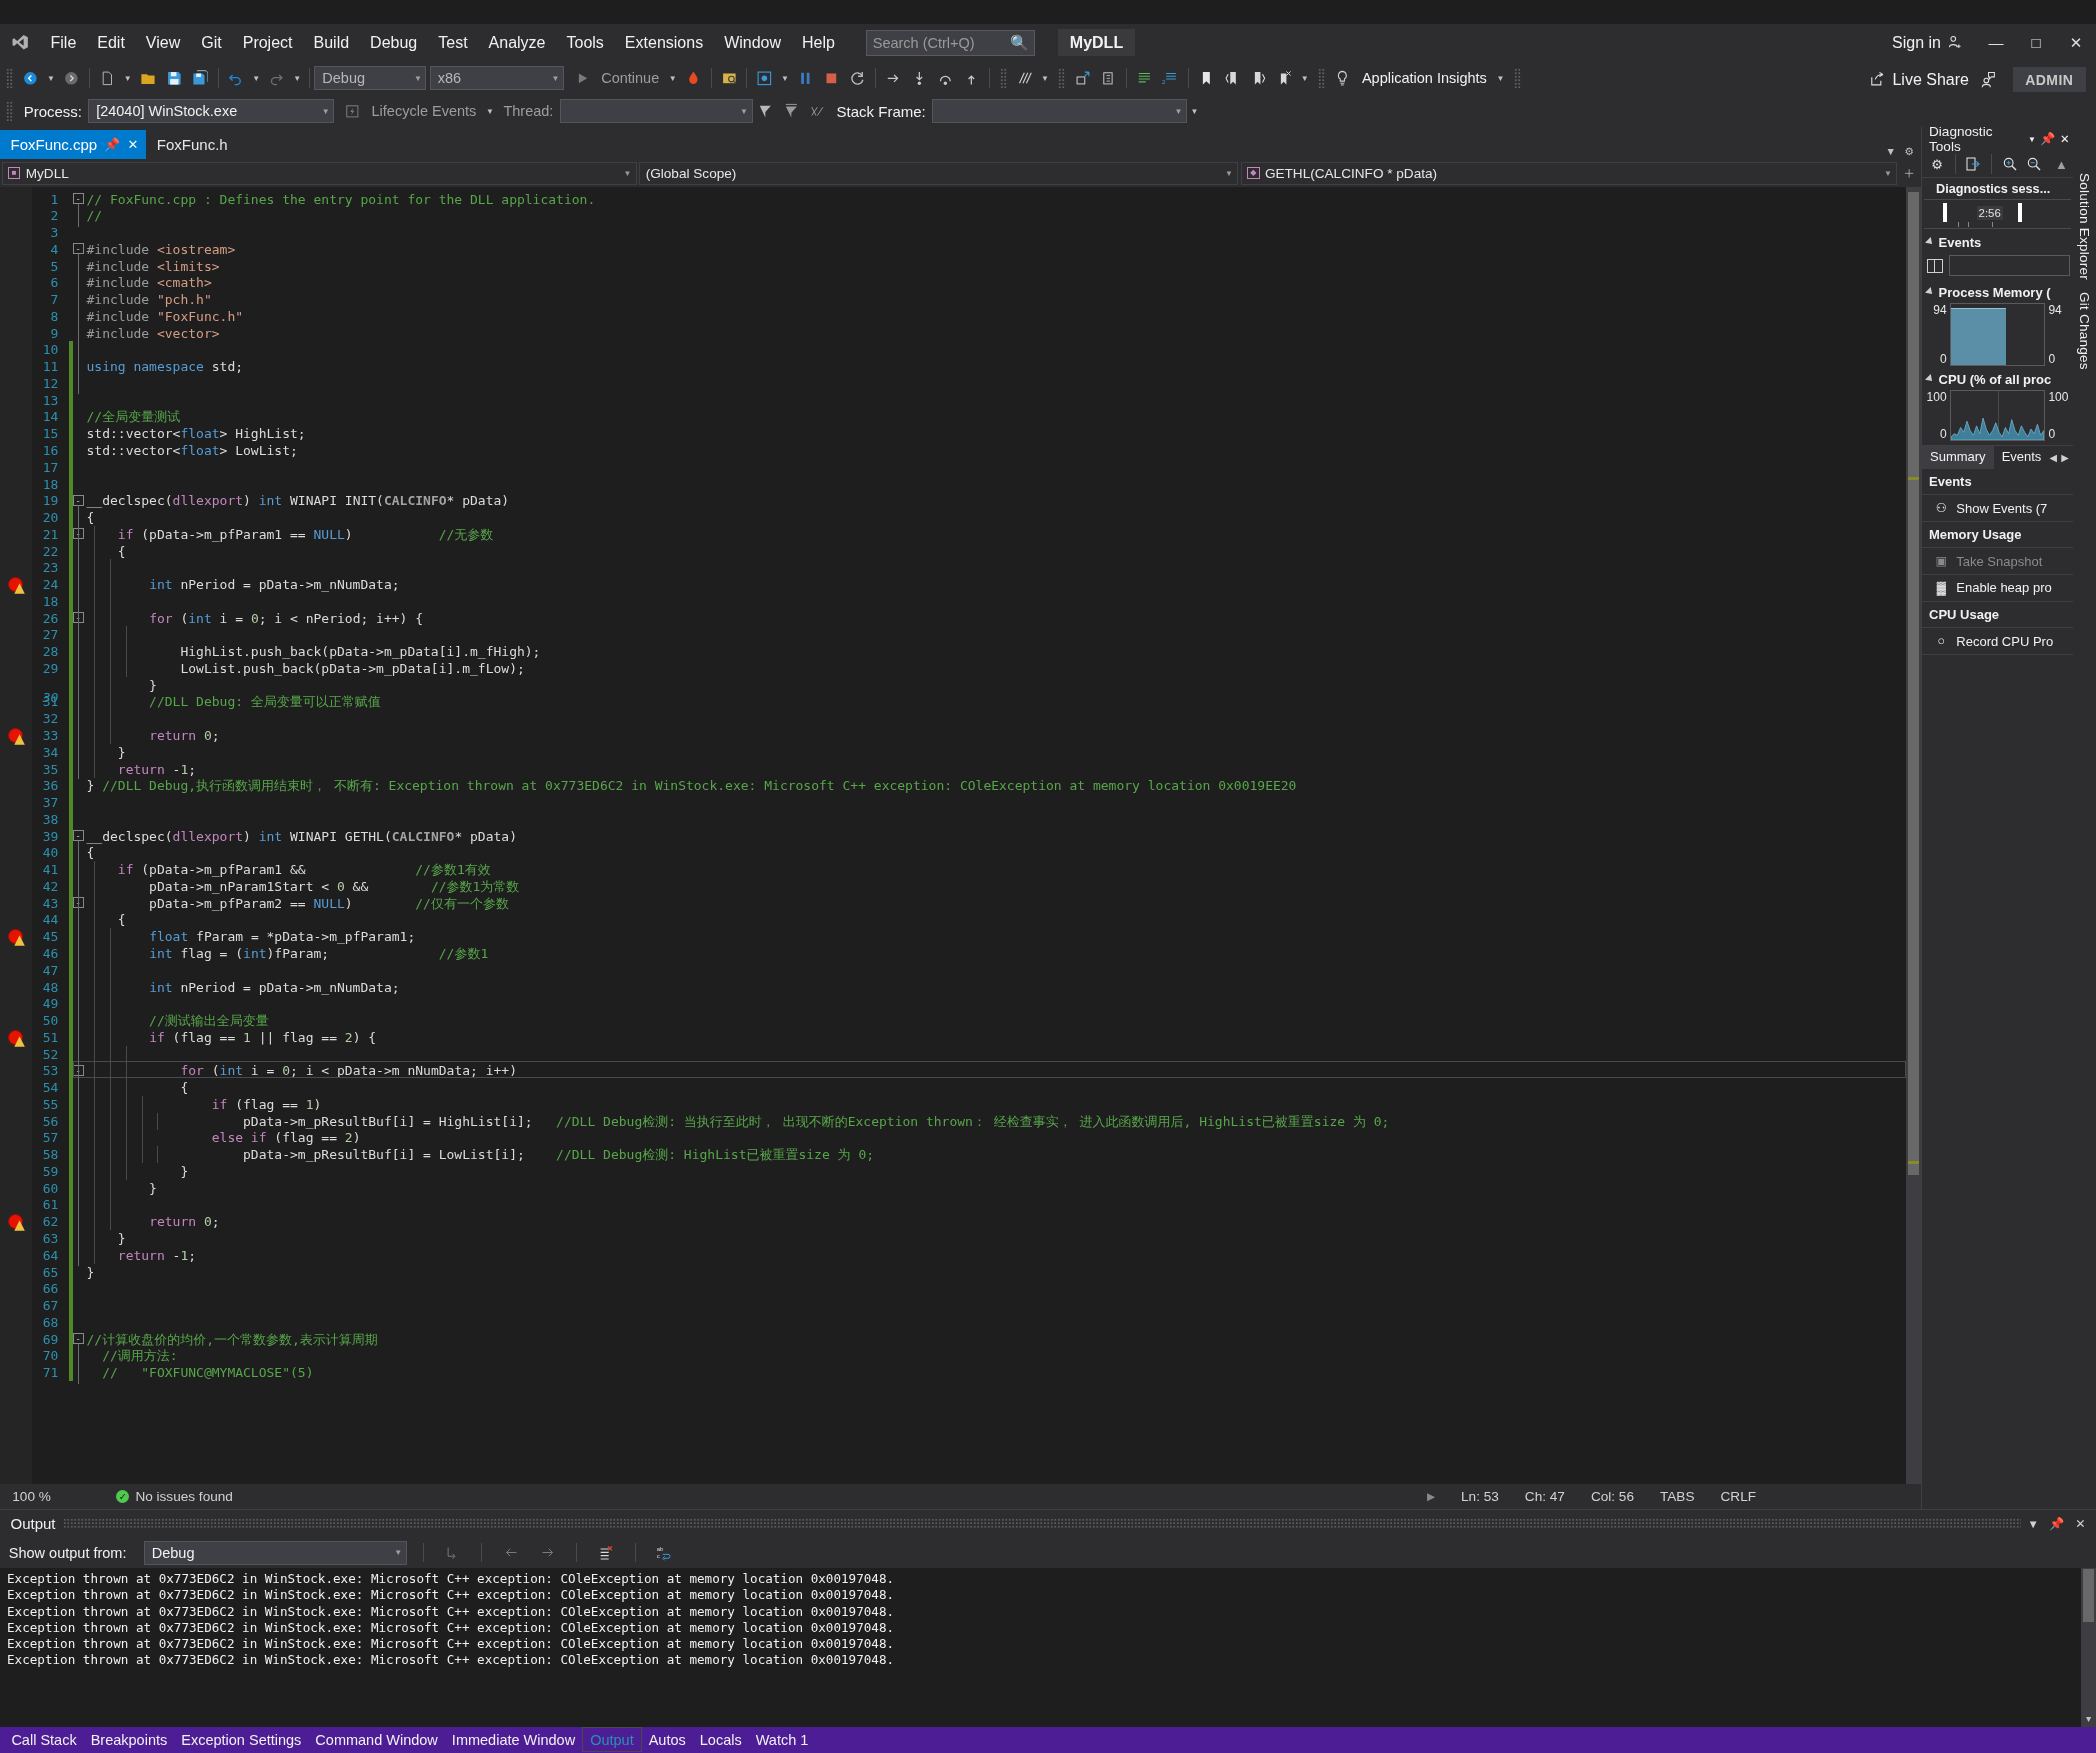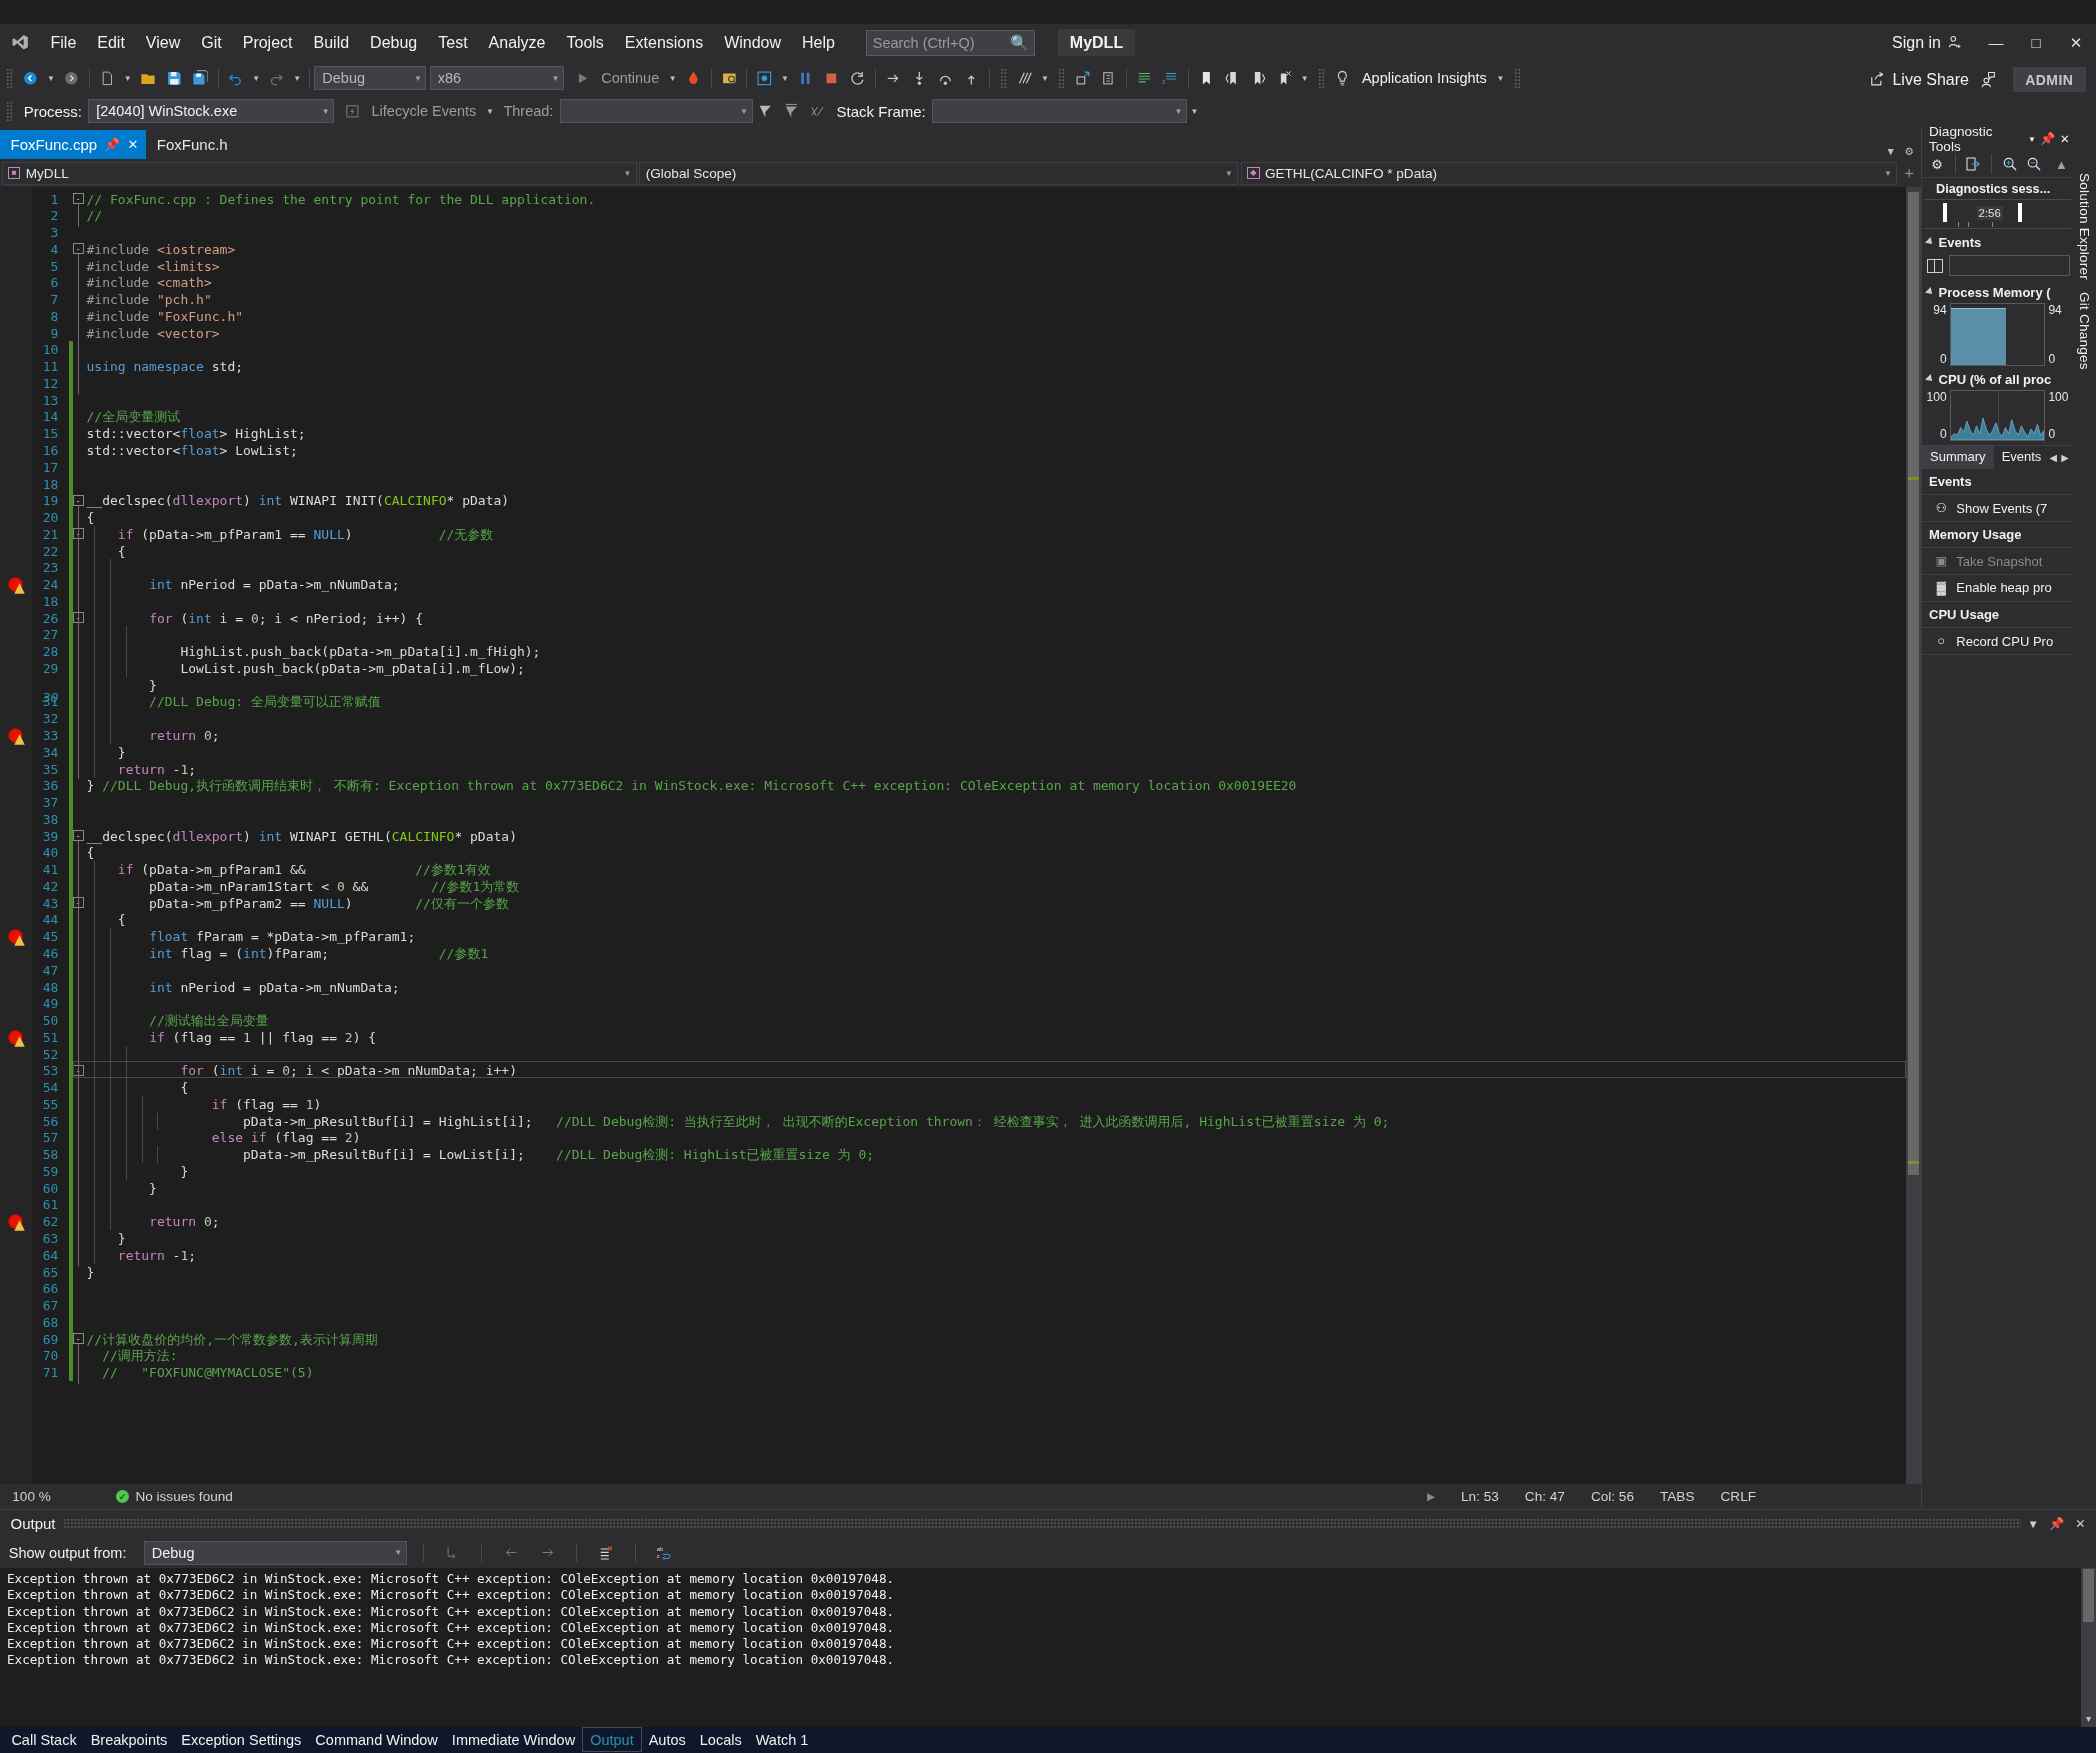--- a/index.html
+++ b/index.html
@@ -75,21 +75,21 @@
   .code {
     font-family: "DejaVu Sans Mono", "Liberation Mono", monospace;
     font-size: 13px; line-height: 17px; white-space: pre;
   }
   .ln { color: #2b91af; font-family: "DejaVu Sans Mono", monospace; font-size: 13px; line-height: 17px; padding-right: 5.3px; }
   .c-com { color: #57a64a; }
   .c-key { color: #569cd6; }
   .c-kw2 { color: #c586c0; }
   .c-str { color: #d69d85; }
   .c-num { color: #b5cea8; }
-  .c-type { color: #84cc16; }
+  .c-type { color: #a3a3a3; font-weight: bold; }
   .c-pp  { color: #9b9b9b; }
   .c-txt { color: #dcdcdc; }
   .fold { position: absolute; left: 0; width: 11.4px; height: 11.4px; border: 0.9px solid #898989; color: #c0c0c0;
      font-size: 9.7px; line-height: 9.7px; text-align: center; background: #1e1e1e;}
   .guide { position: absolute; width: 0.9px; top: 0; bottom: 0; background: #404040; }
   .bpdot { position: absolute; left: 8px; width: 15px; height: 15px; border-radius: 50%; background: #e51400; border: 0.9px solid #9a0b0b;}
   .bpdot:after { content:''; position: absolute; left: 5.3px; top: 5.3px; width: 10.5px; height: 10.5px; background: #f0c040;
      clip-path: polygon(50% 0%, 0% 100%, 100% 100%); }
   .currentline { position: absolute; left: 0; right: 0; height: 16.7px; border: 0.9px solid #4a4a4a; }
   .vscroll { width: 15px; background: #3e3e42; flex: none; position: relative; }
@@ -147,21 +147,21 @@
   .out-toolbar .lbl { font-size: 14.5px; color: #f1f1f1; padding-right: 5.3px; }
   .out-toolbar .combo { width: 263px; height: 24px; color: #f1f1f1; }
   .obtn { width: 24.6px; height: 24.6px; display: flex; align-items: center; justify-content: center; color: #cfcfcf; font-size: 13px;}
   .obtn.dim { color: #7a7a7a; }
   .out-body { flex: 1; background: #1e1e1e; position: relative; display: flex; min-height: 0;}
   .out-text { flex: 1; padding: 3.5px 0 0 7px; font-family: "DejaVu Sans Mono", monospace; font-size: 12.6px; line-height: 16.3px;
      color: #f1f1f1; white-space: pre; overflow: hidden;}
   .out-scroll { width: 15px; background: #3e3e42; position: relative;}
 
   
-  .bottomtabs { height: 26px; background: #0f172a; display: flex; align-items: center; padding-left: 4.4px; flex: none; }
+  .bottomtabs { height: 26px; background: #4c1d95; display: flex; align-items: center; padding-left: 4.4px; flex: none; }
   .btab { font-size: 14.5px; color: #f1f1f1; padding: 3.5px 7px; }
   .btab.sel { color: #2b91af; border: 0.9px solid #4a4a4d; }
   .statusbar { height: 25.5px; background: #ca5100; display: flex; align-items: center; flex: none; color: #fff; font-size: 14px;}
   .statusbar .left { display: flex; align-items: center; gap: 8px; padding-left: 8.8px; }
   .sq { width: 11.4px; height: 11.4px; border: 1.3px solid #fff; transform: skewX(-12deg); }
   .statusbar .right { margin-left: auto; display: flex; align-items: center; gap: 8.8px; padding-right: 1px; }
   .srcctl { display: flex; align-items: center; gap: 6.1px; font-size: 14px;}
   .bellbox { display:flex; align-items:center; gap:3.5px; padding-right: 3.5px;}
 </style>
 </head>

